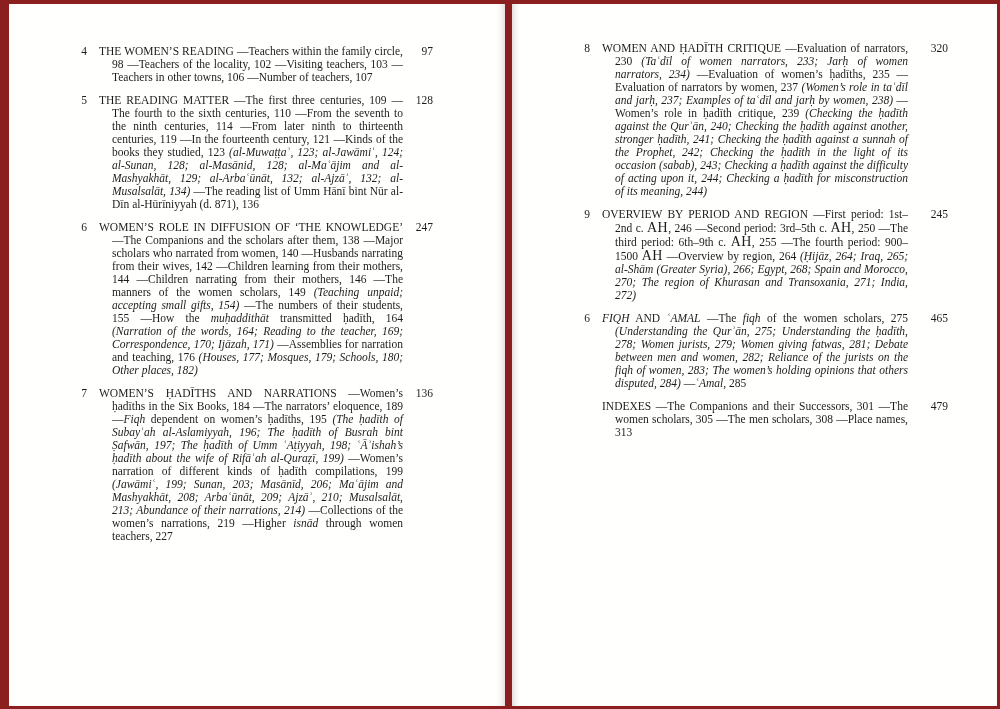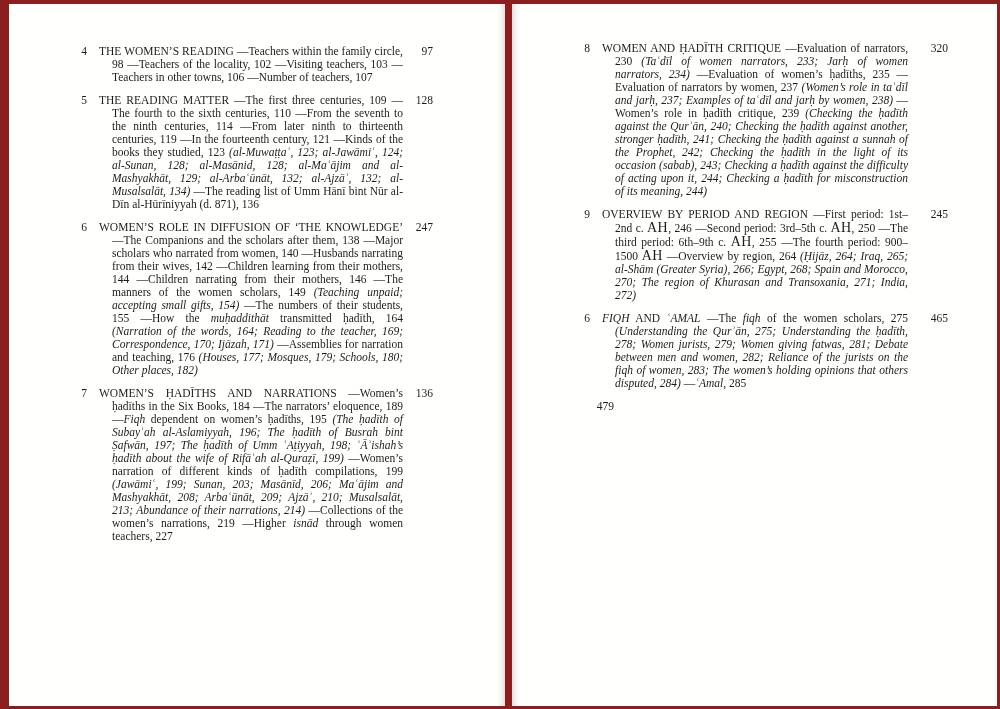--- a/index.html
+++ b/index.html
@@ -96,15 +96,16 @@
       <p class="body"><span>OVERVIEW BY PERIOD AND REGION </span><span>—First period: 1st–2nd c. </span><span class="sc">AH</span><span>, 246 —Second period: 3rd–5th c. </span><span class="sc">AH</span><span>, 250 —The third period: 6th–9th c. </span><span class="sc">AH</span><span>, 255 —The fourth period: 900–1500 </span><span class="sc">AH</span><span> —Overview by region, 264 </span><span class="i">(Ḥijāz, 264; Iraq, 265; al-Shām (Greater Syria), 266; Egypt, 268; Spain and Morocco, 270; The region of Khurasan and Transoxania, 271; India, 272)</span></p>
       <span class="pg">245</span>
     </div>
     <div class="entry">
       <span class="num">6</span>
       <p class="body"><span class="i">FIQH</span><span> AND </span><span class="i">ʿAMAL</span><span> —The </span><span class="i">fiqh</span><span> of the women scholars, 275 </span><span class="i">(Understanding the Qurʾān, 275; Understanding the ḥadīth, 278; Women jurists, 279; Women giving fatwas, 281; Debate between men and women, 282; Reliance of the jurists on the fiqh of women, 283; The women’s holding opinions that others disputed, 284) </span><span>—</span><span class="i">ʿAmal</span><span>, 285</span></p>
       <span class="pg">465</span>
     </div>
     <div class="entry">
       <span class="num"></span>
+      <p class="body"><span>INDEXES </span><span>—The Companions and their Successors, 301 —The women scholars, 305 —The men scholars, 308 —Place names, 313</span></p>
       <span class="pg">479</span>
     </div>
   </div>
 
 </body></html>

